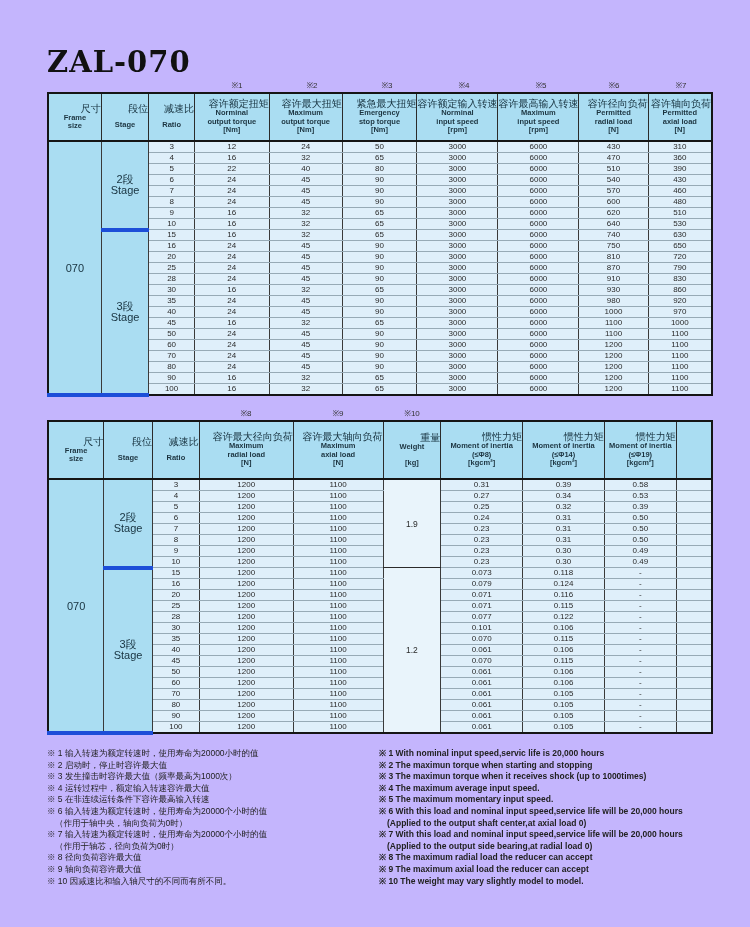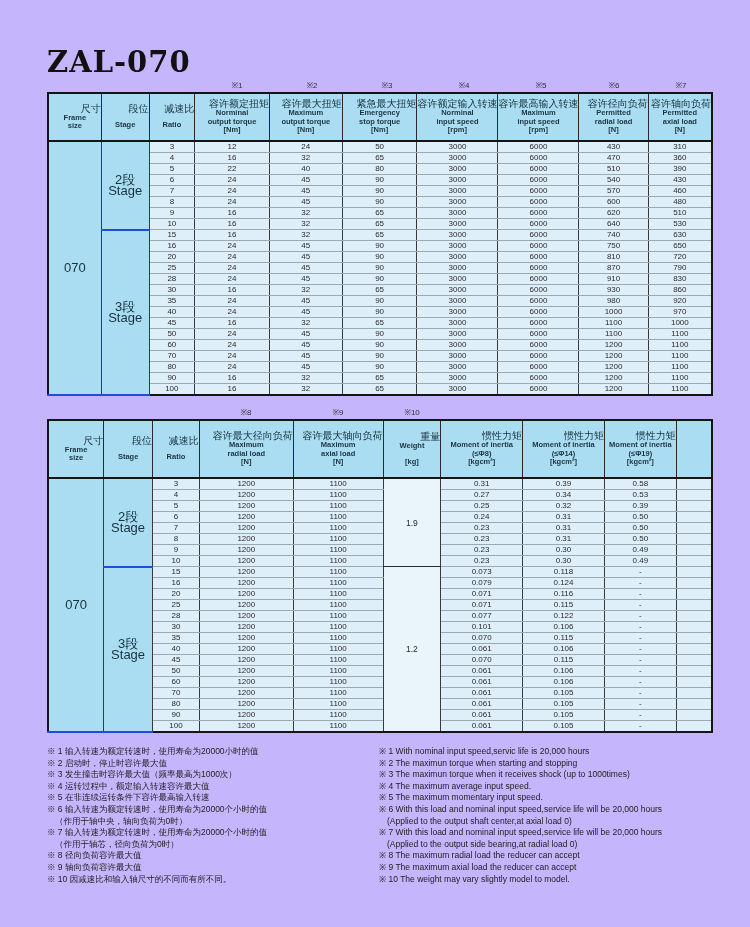--- a/index.html
+++ b/index.html
@@ -31,28 +31,28 @@
   .hs { height:7px; }
   td {
     font-size:8px; color:#2a2a2a; text-align:center; vertical-align:middle;
     height:10.1px; line-height:10px; padding:0;
     border-left:1px solid #3a3a3a; border-right:1px solid #3a3a3a;
     border-bottom:1px solid #97aab6;
     background:var(--cell,#dfeffa);
     overflow:hidden; white-space:nowrap;
   }
   td.gcell {
-    background:var(--hdr,#aaddf2); font-size:13px; color:#17323f;
-    border-bottom:2px solid #1d4ed8;
+    background:var(--hdr,#aaddf2); font-size:11px; color:#17323f;
+    border-bottom:4px solid #1d4ed8;
   }
   td.gcell .gl { line-height:11px; }
   td.wcell { background:var(--wcell,#e9f4fb); font-size:8.5px; border-bottom:1px solid #2b2b2b; }
   .footnotes { display:flex; margin-top:13px; }
   .fn-col-zh { width:332px; }
-  .fn-col-en { width:334px; }
+  .fn-col-en { width:334px;font-weight:bold; }
   .fn-line { font-size:8.5px; line-height:11.6px; color:#222; white-space:nowrap; }
   .fn-cont { padding-left:8px; }
   .t2-block { margin-top:9px; }
 </style>
 </head>
 <body>
 
 <div class="page" style="--hdr: #aaddf2; --cell: #dfeffa; --wcell: #e9f4fb;">
   <div class="content">
     <div class="page-title">ZAL-070</div>

